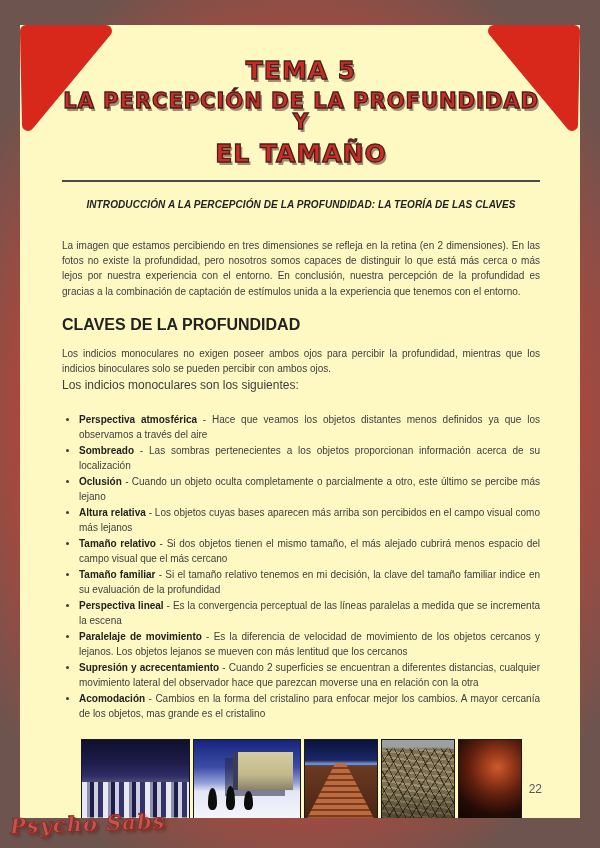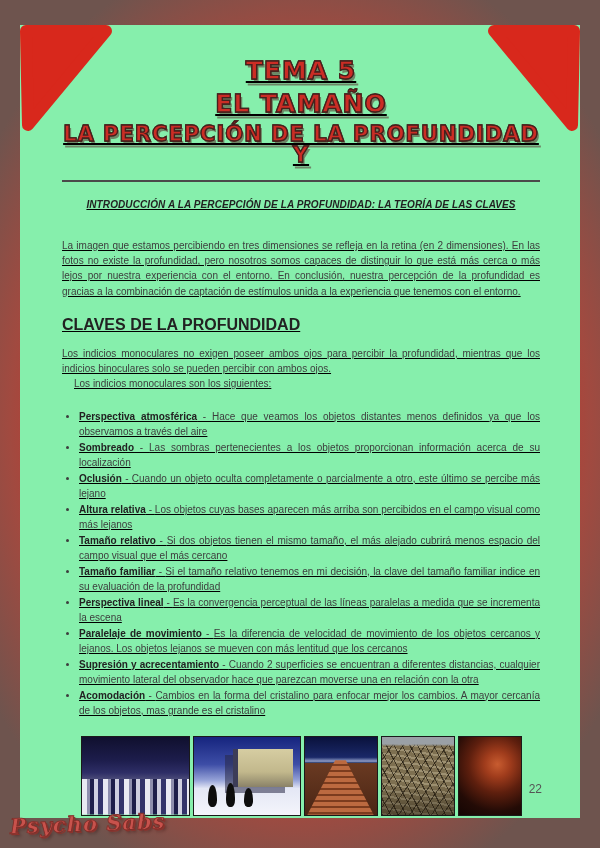--- a/index.html
+++ b/index.html
@@ -3,21 +3,21 @@
 <meta charset="utf-8">
 <style>
   html,body{margin:0;padding:0;}
   body{
     width:600px;height:848px;overflow:hidden;position:relative;
     font-family:"Liberation Sans",sans-serif;
     background:radial-gradient(ellipse 62% 58% at 50% 50%, #ef1f13 0%, #d92d22 52%, #a14a40 78%, #6e544e 100%);
   }
   .page{
     position:absolute;top:25px;left:20px;right:20px;bottom:30px;
-    background:#86efac;overflow:hidden;text-decoration:underline;
+    background:#fef9c3;overflow:hidden;
   }
   .corner{position:absolute;top:0;width:120px;height:130px;pointer-events:none;}
   .corner.tl{left:0;}
   .corner.tr{right:0;}
   .content{padding:0 40px 0 42px;color:#3d3d3d;}
   .title-block{margin-top:33px;text-align:center;line-height:1.0;}
   .title-line{
     font-family:"DejaVu Sans",sans-serif;font-weight:bold;
     color:#cb2d25;letter-spacing:1px;
     -webkit-text-stroke:1.3px #46211d;
@@ -28,21 +28,21 @@
   .title-line.l2{font-size:21px;}
   .title-line.l3{font-size:25px;}
   .divider{border:none;border-top:2.5px solid #4a4a4a;margin:14px 0 0 0;}
   .intro-heading{
     margin-top:17px;font-size:10px;font-weight:bold;font-style:italic;
     color:#222;letter-spacing:0.1px;text-align:center;
   }
   .para{margin-top:28px;font-size:10px;line-height:1.52;text-align:justify;color:#3d3d3d;}
   .section-heading{margin-top:17px;font-size:16px;font-weight:bold;color:#222;}
   .para2{margin-top:12px;font-size:10px;line-height:1.5;text-align:justify;}
-  .lead-line{font-size:10px;line-height:1.5;margin-left:12px;}
+  .lead-line{font-size:12px;line-height:1.5;}
   ul.cues{margin:18px 0 0 0;padding-left:17px;}
   ul.cues li{font-size:10px;line-height:1.5;text-align:justify;margin-bottom:1px;}
   ul.cues .term{font-weight:bold;color:#222;}
   .figrow{margin-top:18px;display:flex;justify-content:center;align-items:flex-start;gap:3px;}
   .figwrap{display:flex;flex-direction:column;}
   .fig{border:1px solid #1a1a1a;height:78px;position:relative;overflow:hidden;}
   .figcap{font-size:4.5px;color:#555;margin-top:2px;letter-spacing:0.2px;}
   
   .fig.city{width:107px;
     background-image:
@@ -97,22 +97,22 @@
     <polygon points="6,6 86,6 8,100" fill="#d8281c" stroke="#d8281c" stroke-width="12" stroke-linejoin="round"></polygon>
   </svg>
   <svg class="corner tr" viewBox="0 0 120 130">
     <polygon points="114,6 34,6 112,100" fill="#d8281c" stroke="#d8281c" stroke-width="12" stroke-linejoin="round"></polygon>
   </svg>
 
   <div class="content">
 
     <div class="title-block">
       <div class="title-line l1">TEMA 5</div>
+      <div class="title-line l2">LA PERCEPCIÓN DE LA PROFUNDIDAD Y</div>
       <div class="title-line l3">EL TAMAÑO</div>
-      <div class="title-line l2">LA PERCEPCIÓN DE LA PROFUNDIDAD Y</div>
     </div>
 
     <hr class="divider">
 
     <div class="intro-heading">INTRODUCCIÓN A LA PERCEPCIÓN DE LA PROFUNDIDAD: LA TEORÍA DE LAS CLAVES</div>
 
     <p class="para">La imagen que estamos percibiendo en tres dimensiones se refleja en la retina (en 2 dimensiones). En las fotos no existe la profundidad, pero nosotros somos capaces de distinguir lo que está más cerca o más lejos por nuestra experiencia con el entorno. En conclusión, nuestra percepción de la profundidad es gracias a la combinación de captación de estímulos unida a la experiencia que tenemos con el entorno.</p>
 
     <div class="section-heading">CLAVES DE LA PROFUNDIDAD</div>
 

